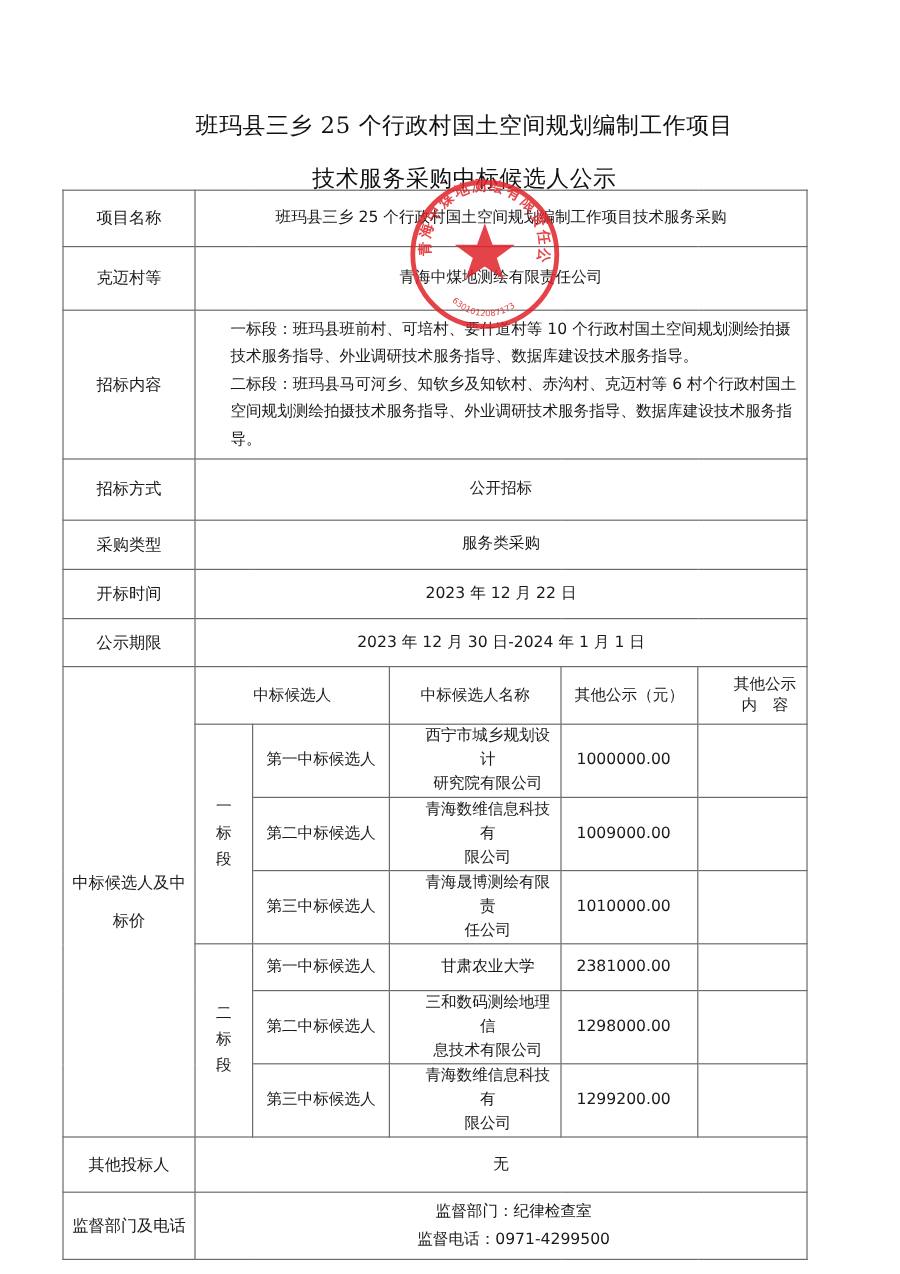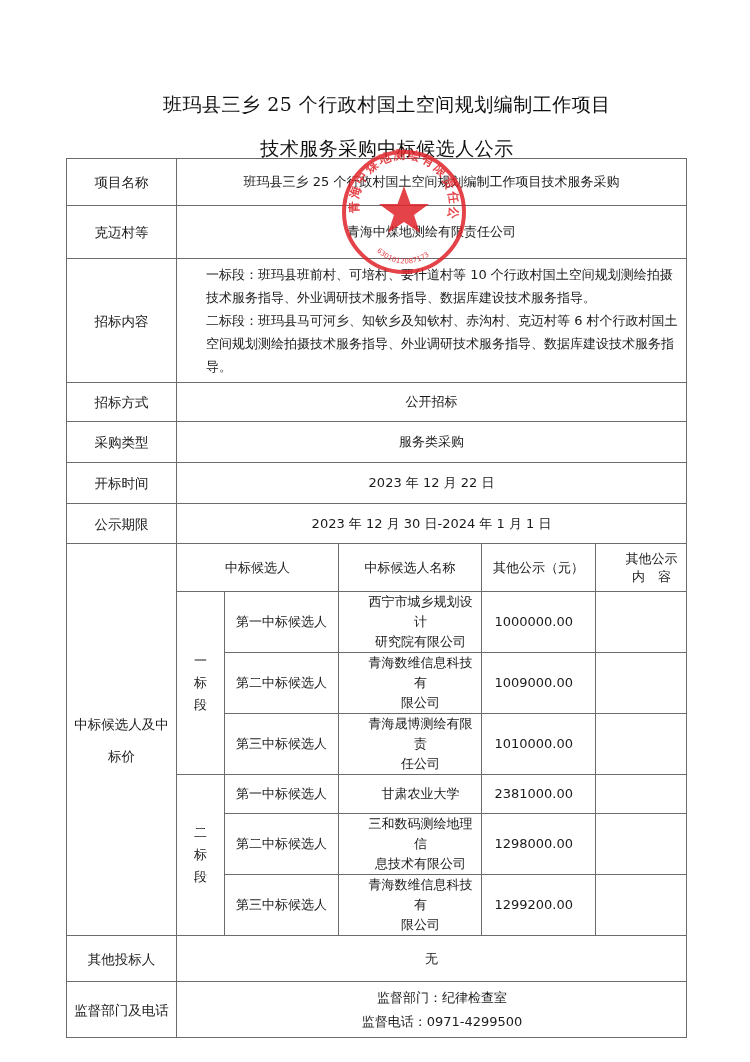--- a/index.html
+++ b/index.html
@@ -8,21 +8,21 @@
     font-family: "DejaVu Sans", "Liberation Sans", sans-serif; color: #1a1a1a;
   }
   .title {
     position: absolute; left: 0; width: 750px; text-align: center;
     font-family: "DejaVu Serif", "Liberation Serif", serif; font-weight: normal;
     font-size: 19px; letter-spacing: 0.5px; color: #111; margin-left: 12px;
   }
   #t1 { top: 92px; }
   #t2 { top: 136px; }
   table.main {
-    position: absolute; left: 66px; top: 158px; width: 620px;
+    position: absolute; left: 52px; top: 158px; width: 620px;
     border-collapse: collapse; table-layout: fixed;
     font-size: 13px;
   }
   table.main td {
     border: 1px solid #6b6b6b; padding: 0 4px; text-align: center; vertical-align: middle;
     line-height: 20px; box-sizing: border-box;
   }
   td.lbl { font-size: 13.5px; }
   td.left { text-align: left !important; padding: 4px 8px !important; line-height: 23px !important; }
   td.vert { line-height: 22px !important; }
@@ -59,21 +59,21 @@
     <td class="lbl">克迈村等</td>
     <td colspan="5">青海中煤地测绘有限责任公司</td>
   </tr>
   <tr style="height:110px">
     <td class="lbl">招标内容</td>
     <td colspan="5" class="left">
       <span class="line-br">一标段：班玛县班前村、可培村、要什道村等 10 个行政村国土空间规划测绘拍摄技术服务指导、外业调研技术服务指导、数据库建设技术服务指导。</span>
       <span class="line-br">二标段：班玛县马可河乡、知钦乡及知钦村、赤沟村、克迈村等 6 村个行政村国土空间规划测绘拍摄技术服务指导、外业调研技术服务指导、数据库建设技术服务指导。</span>
     </td>
   </tr>
-  <tr style="height:39px">
+  <tr style="height:51px">
     <td class="lbl">招标方式</td>
     <td colspan="5">公开招标</td>
   </tr>
   <tr style="height:41px">
     <td class="lbl">采购类型</td>
     <td colspan="5">服务类采购</td>
   </tr>
   <tr style="height:41px">
     <td class="lbl">开标时间</td>
     <td colspan="5">2023 年 12 月 22 日</td>

